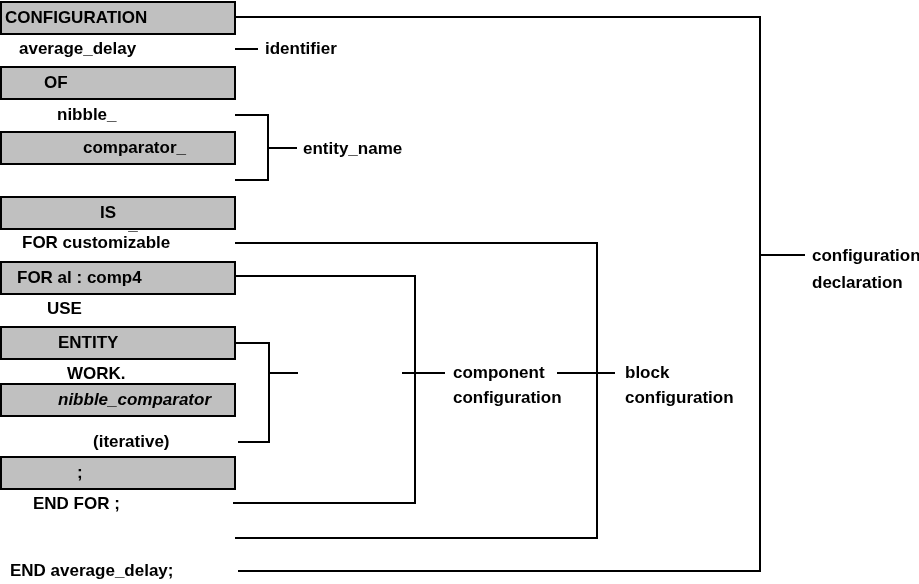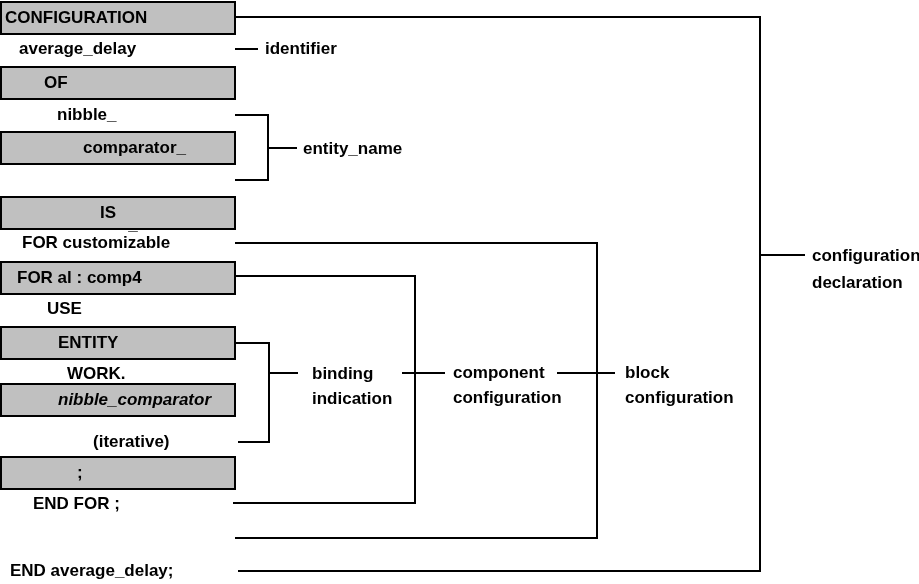--- a/index.html
+++ b/index.html
@@ -129,24 +129,20 @@
 
   <div class="hline" style="left:402px; top:372px; width:43px;"></div>
   <div class="hline" style="left:557px; top:372px; width:58px;"></div>
 
   <div class="anno single" style="left:265px; top:38px;">
     <div class="ln">identifier</div>
   </div>
   <div class="anno single" style="left:303px; top:138px;">
     <div class="ln">entity_name</div>
   </div>
-  <div class="anno" style="left:312px; top:361px;">
-    <div class="ln">binding</div>
-    <div class="ln">indication</div>
-  </div>
   <div class="anno" style="left:453px; top:360px;">
     <div class="ln">component</div>
     <div class="ln">configuration</div>
   </div>
   <div class="anno" style="left:625px; top:360px;">
     <div class="ln">block</div>
     <div class="ln">configuration</div>
   </div>
   <div class="anno wide" style="left:812px; top:242px;">
     <div class="ln">configuration</div>

